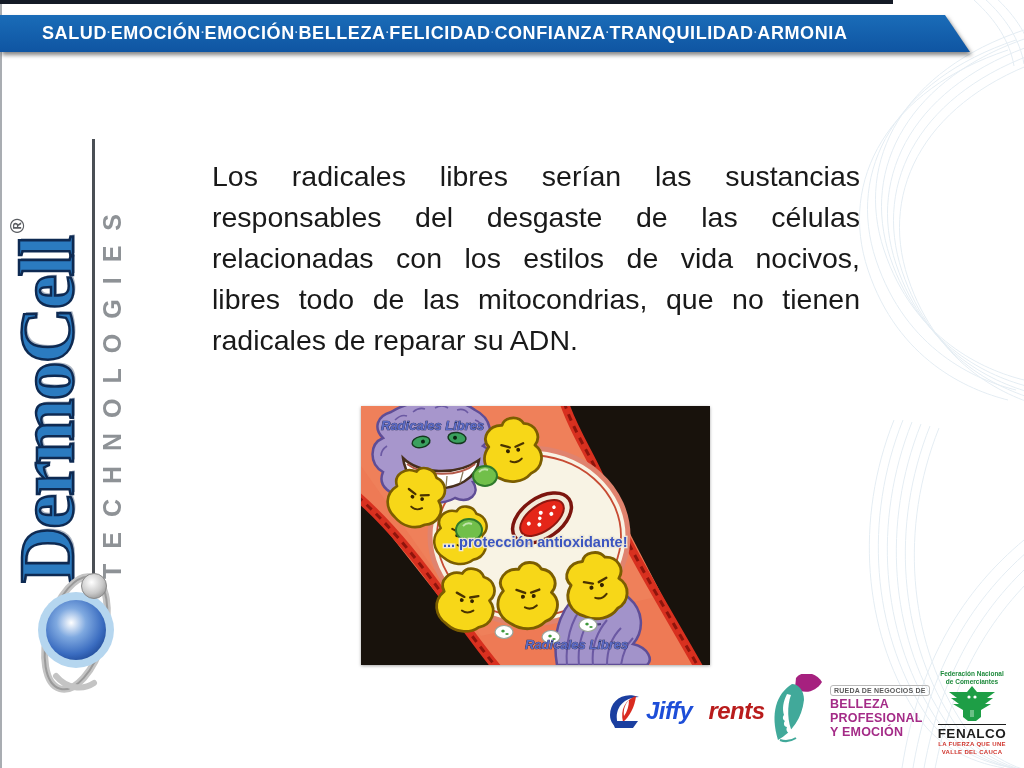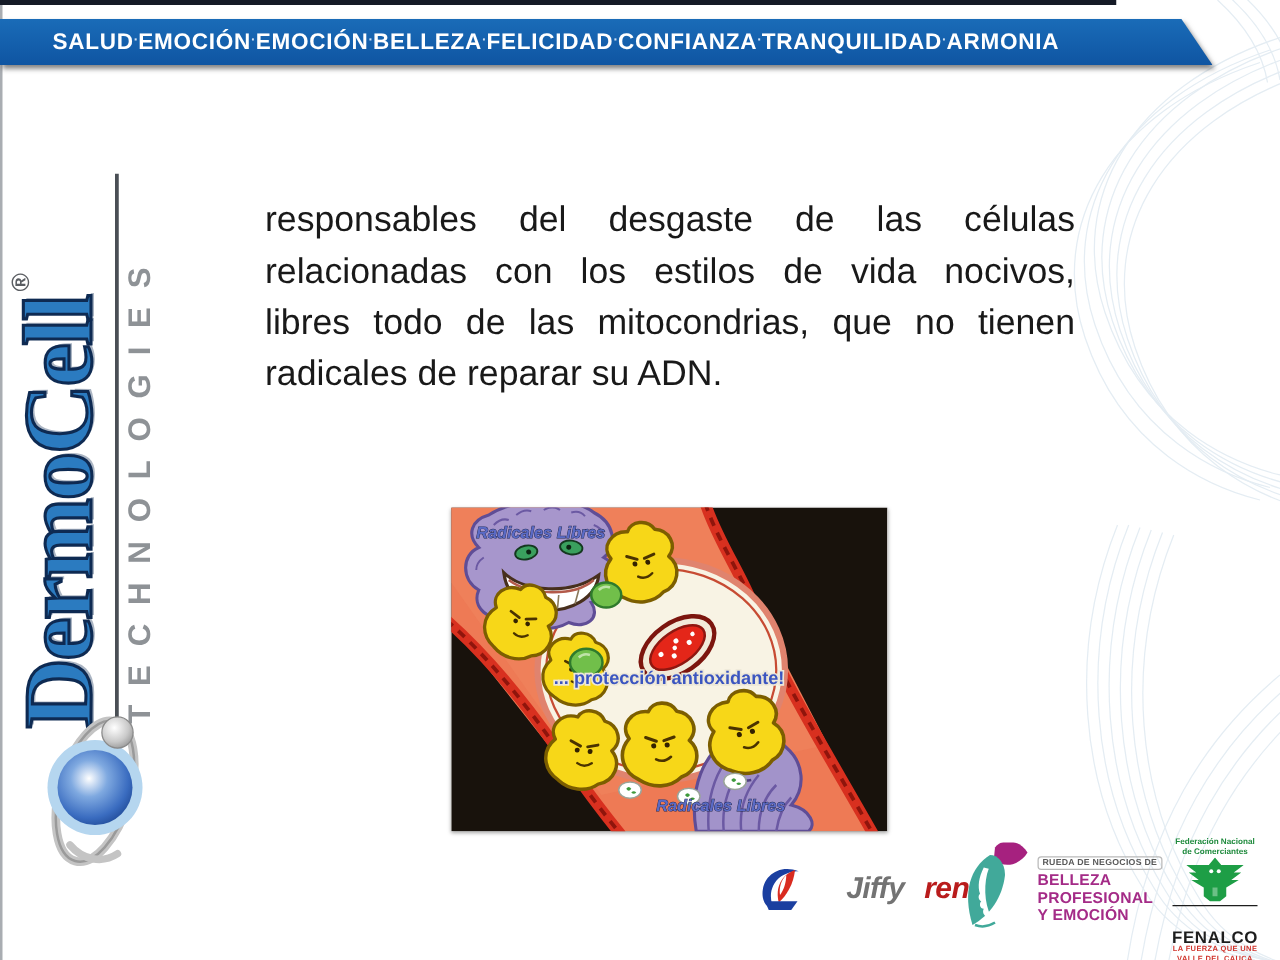--- a/index.html
+++ b/index.html
@@ -46,33 +46,33 @@
          box-shadow:0 1px 3px rgba(0,0,0,.35);}
   .il-label{font:italic bold 13px "Liberation Sans", sans-serif;fill:#5a6ac6;
             stroke:#232a4d;stroke-width:.7;paint-order:stroke;}
   .il-center{font:bold 14.5px "Liberation Sans", sans-serif;fill:#3b55c0;
              stroke:#ece7d8;stroke-width:2.6;paint-order:stroke;}
 
   
   .partners{position:absolute;left:600px;top:668px;width:424px;height:92px;}
   .jiffy{position:absolute;left:8px;top:24px;display:flex;align-items:center;}
   .jiffy-text{font-style:italic;font-weight:bold;font-size:24px;letter-spacing:-.5px;margin-left:4px;}
-  .jiffy-w1{color:#737373;margin-left:31px;}
+  .jiffy-w1{color:#1d4ed8;}
   .jiffy-w2{color:#b91c1c;margin-left:16px;}
 
   .belleza{position:absolute;left:166px;top:6px;display:flex;align-items:center;}
   .belleza-txt{margin-left:6px;line-height:1;}
   .belleza-tag{display:inline-block;font-size:7px;font-weight:bold;color:#5a5a5a;
                border:1px solid #b9b9b9;border-radius:3px;padding:1px 3px;margin-bottom:2px;letter-spacing:.2px;}
   .belleza-big{font-size:12.5px;font-weight:bold;color:#a42b87;letter-spacing:.2px;line-height:1.1;}
 
   .fenalco{position:absolute;left:324px;top:2px;width:96px;display:flex;flex-direction:column;align-items:center;}
   .fen-org{font-size:6.5px;font-weight:bold;color:#1e8a3c;line-height:1.25;text-align:center;}
   .fen-name{font-size:13.5px;font-weight:bold;color:#1d1d1d;letter-spacing:.5px;
-            border-top:1.6px solid #1d1d1d;padding-top:17px;margin-top:2px;}
+            border-top:1.6px solid #1d1d1d;padding-top:1px;margin-top:2px;}
   .fen-tag{font-size:6px;font-weight:bold;color:#d0342c;line-height:1.3;text-align:center;letter-spacing:.3px;}
 
   
   .swirls{position:absolute;right:0;top:0;width:300px;height:768px;pointer-events:none;}
 </style>
 </head>
 <body>
 
 <div class="slide">
 
@@ -157,20 +157,21 @@
     </defs>
     <ellipse cx="60" cy="85" rx="28" ry="58" transform="rotate(16 60 85)" fill="none" stroke="#c4c4c4" stroke-width="7"></ellipse>
     <ellipse cx="60" cy="85" rx="28" ry="58" transform="rotate(16 60 85)" fill="none" stroke="#9a9a9a" stroke-width="2"></ellipse>
     <circle cx="60" cy="82" r="38" fill="#b5d6ef"></circle>
     <circle cx="60" cy="82" r="30" fill="url(#sphereGrad)"></circle>
     <path d="M40,128 C50,140 66,143 78,135" fill="none" stroke="#c4c4c4" stroke-width="6" stroke-linecap="round"></path>
     <circle cx="78" cy="38" r="12.5" fill="url(#satGrad)" stroke="#8a8a8a" stroke-width="1"></circle>
   </svg>
 
   <div class="para">
+    <div class="jline">Los radicales libres serían las sustancias</div>
     <div class="jline">responsables del desgaste de las células</div>
     <div class="jline">relacionadas con los estilos de vida nocivos,</div>
     <div class="jline">libres todo de las mitocondrias, que no tienen</div>
     <div class="lline">radicales de reparar su ADN.</div>
   </div>
 
   <svg class="illus" viewBox="0 0 349 259">
     <defs>
       <g id="blob">
         <path d="M-15,19 C-26,13 -29,0 -20,-9 C-26,-18 -17,-28 -6,-26 C-3,-33 9,-33 13,-25 C23,-23 27,-12 20,-5 C28,3 24,16 13,19 C5,26 -7,25 -15,19 Z" fill="#f7d718" stroke="#7c5e00" stroke-width="2.4" stroke-linejoin="round"></path>

